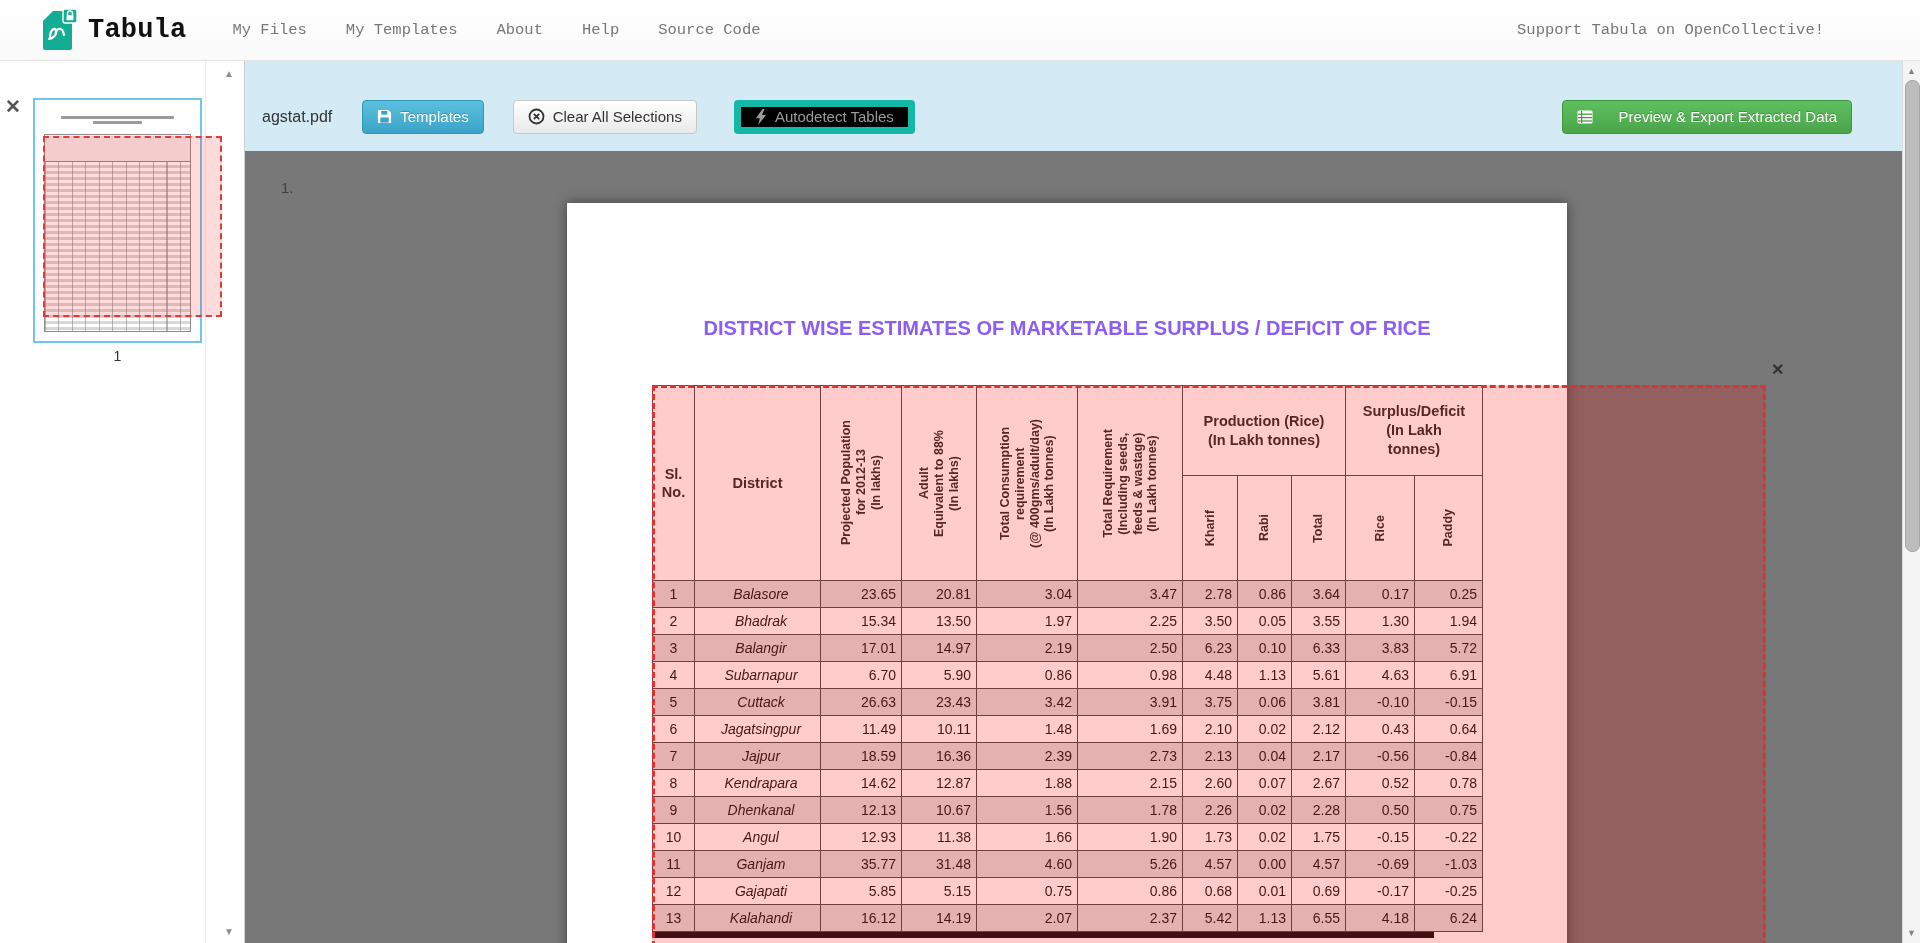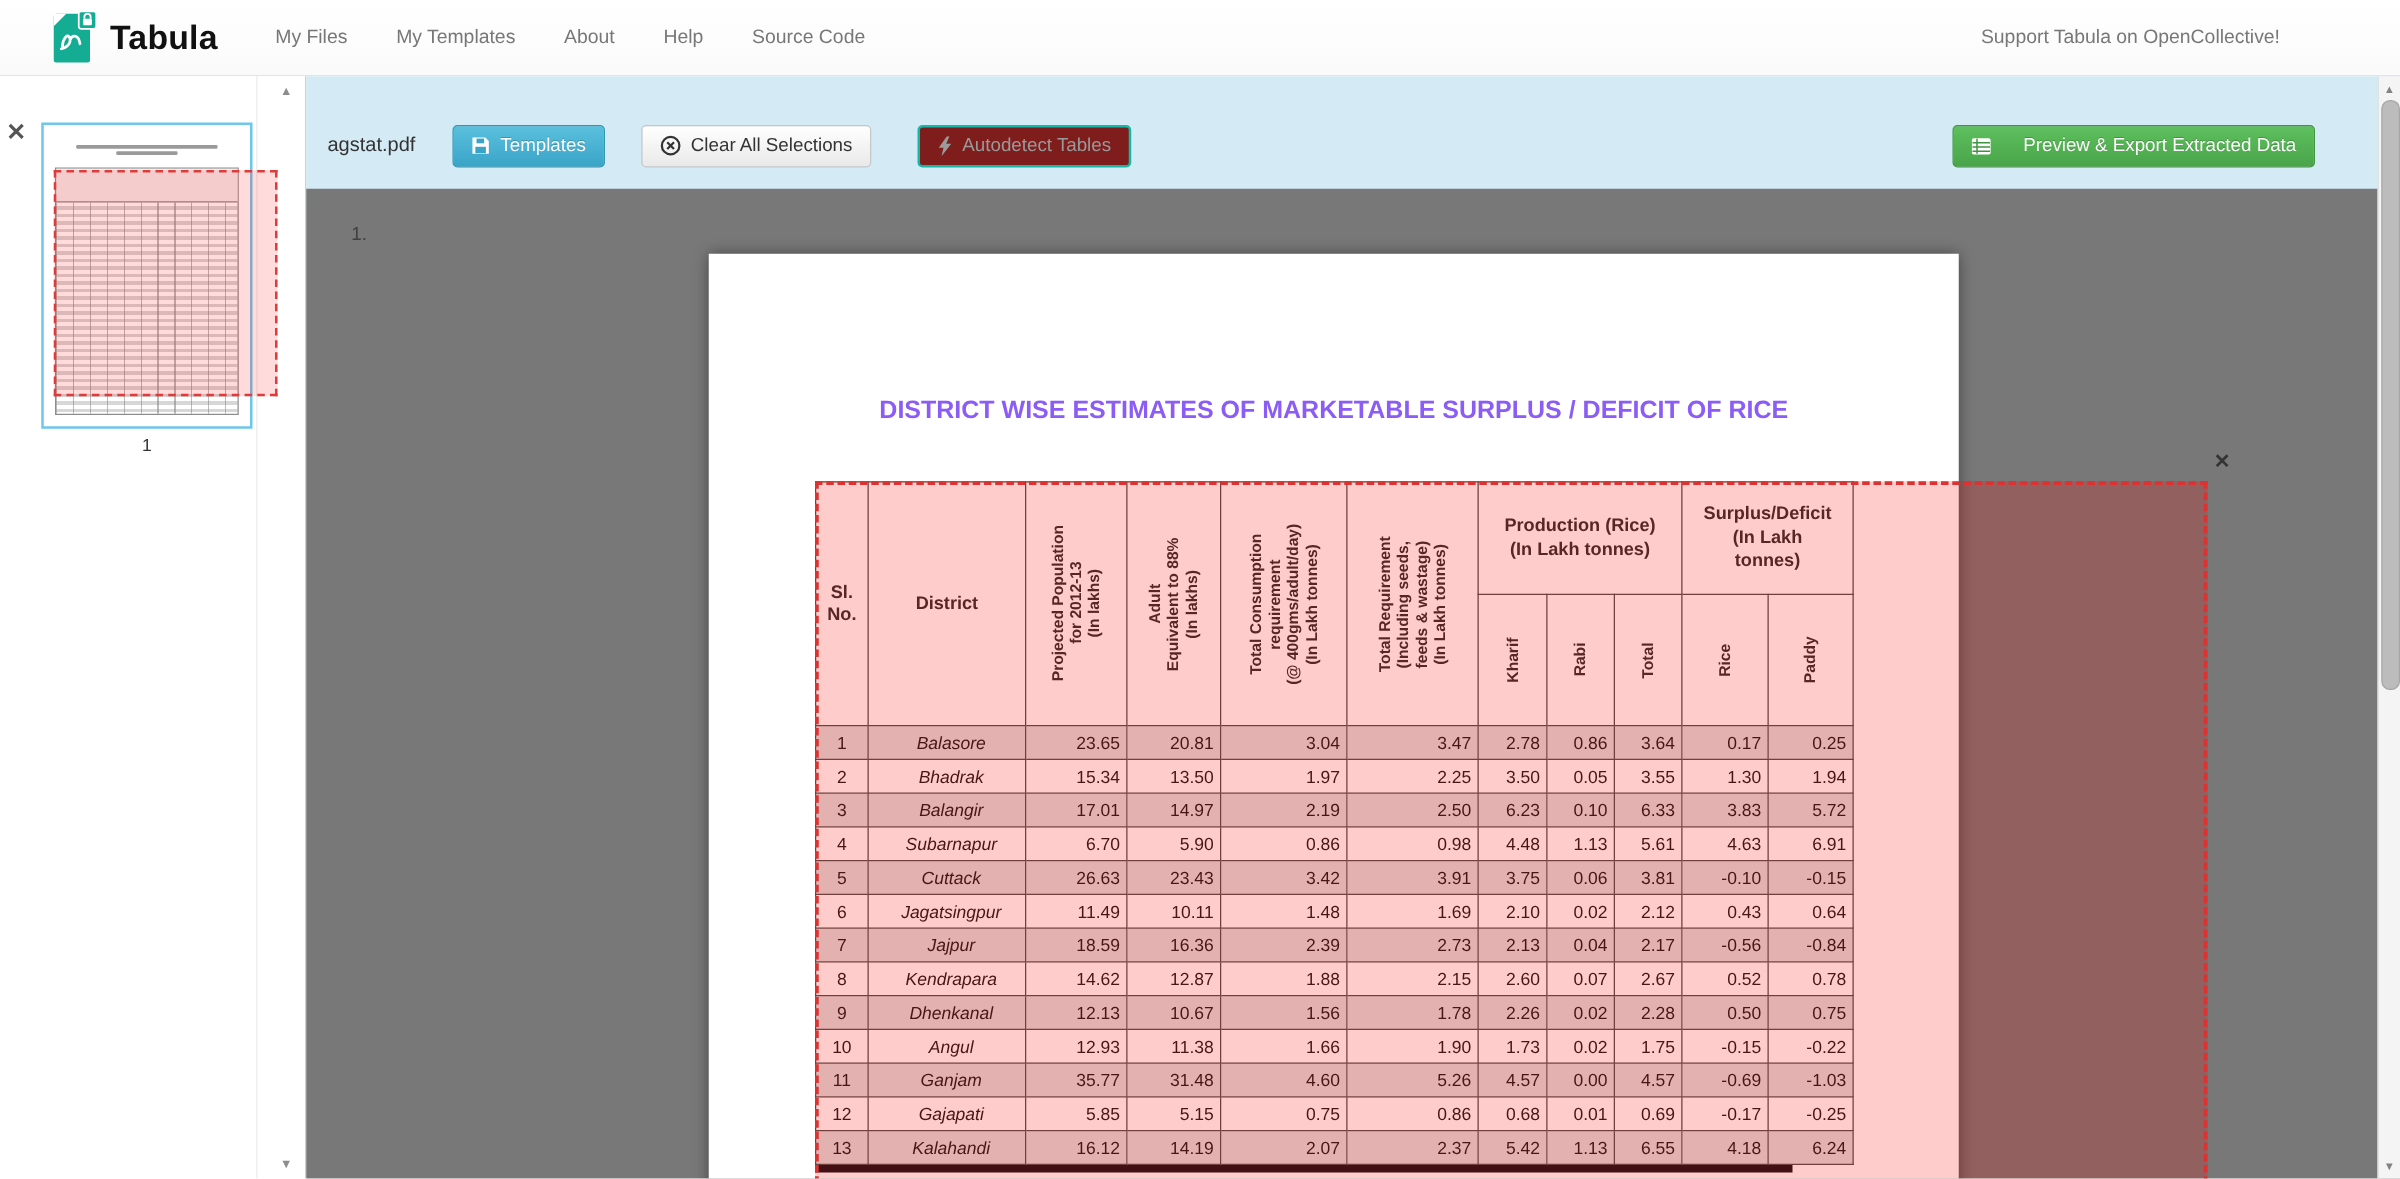--- a/index.html
+++ b/index.html
@@ -2,21 +2,21 @@
 <html><head>
 <meta charset="utf-8">
 <style>
   html,body{margin:0;padding:0;}
   body{font-family:"Liberation Sans",sans-serif; -webkit-font-smoothing:antialiased;}
   #screen{position:relative;width:1920px;height:943px;overflow:hidden;background:#fff;}
 
   
   #navbar{position:absolute;left:0;top:0;width:1920px;height:61px;
     background:linear-gradient(#ffffff,#fafafa);border-bottom:1px solid #e4e4e4;
-    display:flex;align-items:center;box-sizing:border-box;padding:0 0 0 40px;}
+    display:flex;align-items:center;box-sizing:border-box;padding:0 0 0 40px;font-family:Liberation Mono, monospace;}
   .brand{display:flex;align-items:center;gap:10px;cursor:pointer;}
   .brand-name{font-size:27px;font-weight:bold;color:#111;letter-spacing:.2px;}
   .nav-links{display:flex;gap:39px;margin-left:46px;}
   .nav-link{font-size:15.5px;color:#777;cursor:pointer;white-space:nowrap;}
   .support-link{margin-left:auto;margin-right:96px;font-size:15.5px;color:#777;cursor:pointer;}
 
   
   #app{position:absolute;left:0;top:61px;width:1920px;height:882px;display:flex;}
 
   
@@ -50,21 +50,21 @@
   #toolbar{position:absolute;left:0;top:0;right:0;height:112px;background:#d4eaf4;
     border-bottom:1px solid #c3dce9;display:flex;align-items:center;box-sizing:border-box;
     padding-left:17px;}
   #filename{font-size:16px;color:#333;margin-right:30px;}
   .btn{display:inline-flex;align-items:center;gap:8px;height:34px;padding:0 14px;
     border-radius:4px;font-size:15px;cursor:pointer;white-space:nowrap;box-sizing:border-box;}
   .btn-info{background:linear-gradient(#5bc0de,#3aa4c8);border:1px solid #2f96b4;color:#fff;
     text-shadow:0 -1px 0 rgba(0,0,0,.2);}
   .btn-default{background:linear-gradient(#ffffff,#e9e9e9);border:1px solid #c7c7c7;color:#333;
     margin-left:29px;box-shadow:inset 0 1px 0 rgba(255,255,255,.6);text-align:center;}
-  .btn-disabled{background:#7f1d1d;border:2px solid #14b8a6;color:#9a9a9a;margin-left:37px;
+  .btn-disabled{background:#000000;border:7px solid #14b8a6;color:#9a9a9a;margin-left:37px;
     cursor:default;text-align:center;}
   .btn-success{background:linear-gradient(#5ec05e,#4aa44a);border:1px solid #3f943f;color:#fff;
     margin-left:auto;margin-right:68px;text-shadow:0 -1px 0 rgba(0,0,0,.2);gap:26px;}
 
   
   #content{position:absolute;left:0;top:90px;right:0;bottom:0;background:#787878;overflow:hidden;}
   #page-label{position:absolute;left:36px;top:28px;font-size:15px;color:#3f3f3f;}
   #pdf-page{position:absolute;left:322px;top:52px;width:1000px;height:1520px;background:#fff;
     box-shadow:0 0 12px rgba(0,0,0,.45);cursor:crosshair;}
   #pdf-title{position:absolute;top:111px;left:0;width:100%;text-align:center;

